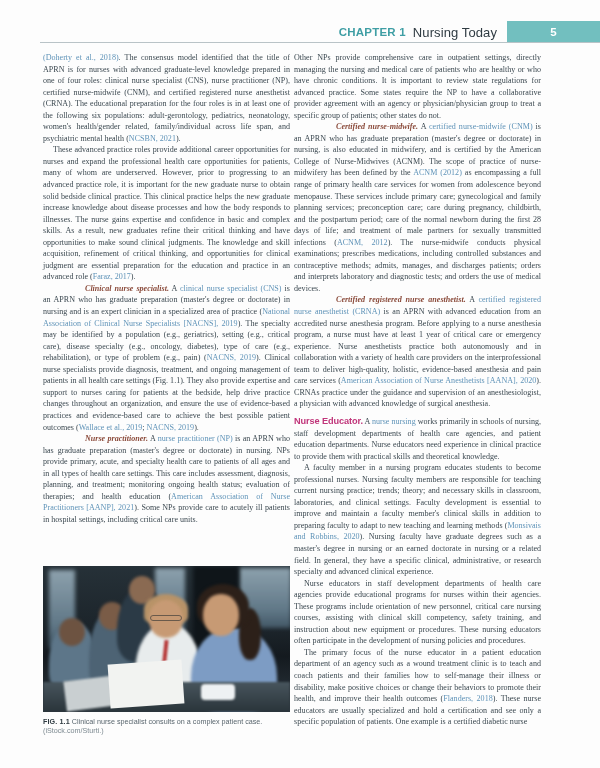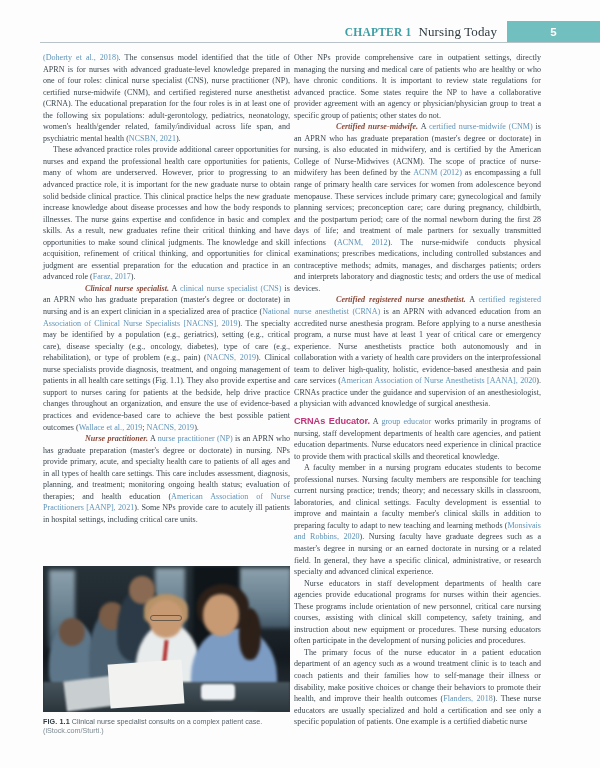--- a/index.html
+++ b/index.html
@@ -36,21 +36,21 @@
     position: absolute;
     left: 0; right: 0; bottom: 0;
     height: 1px;
     background: #b9c3c7;
   }
   .runhead-text {
     display: flex;
     align-items: center;
     gap: 7px;
     padding-right: 10px;
-    font-family: Liberation Serif, serif;
+    font-family: Liberation Sans, sans-serif;
     white-space: nowrap;
     margin-left: 11px;
   }
   .chapter-label {
     font-size: 11.5px;
     font-weight: bold;
     color: #3f9ea4;
     letter-spacing: 0.2px;
   }
   .chapter-title {
@@ -271,21 +271,21 @@
     <div class="col">
 
       <p>Other NPs provide comprehensive care in outpatient settings, directly managing the nursing and medical care of patients who are healthy or who have chronic conditions. It is important to review state regulations for advanced practice. Some states require the NP to have a collaborative provider agreement with an agency or physician/physician group to treat a specific group of patients; other states do not.</p>
 
       <p class="indent"><span class="runin-italic">Certified nurse-midwife.</span><span> A </span><span class="lnk">certified nurse-midwife (CNM)</span><span> is an APRN who has graduate preparation (master's degree or doctorate) in nursing, is also educated in midwifery, and is certified by the American College of Nurse-Midwives (ACNM). The scope of practice of nurse-midwifery has been defined by the </span><span class="lnk">ACNM (2012)</span><span> as encompassing a full range of primary health care services for women from adolescence beyond menopause. These services include primary care; gynecological and family planning services; preconception care; care during pregnancy, childbirth, and the postpartum period; care of the normal newborn during the first 28 days of life; and treatment of male partners for sexually transmitted infections (</span><span class="lnk">ACNM, 2012</span><span>). The nurse-midwife conducts physical examinations; prescribes medications, including controlled substances and contraceptive methods; admits, manages, and discharges patients; orders and interprets laboratory and diagnostic tests; and orders the use of medical devices.</span></p>
 
       <p class="indent"><span class="runin-italic">Certified registered nurse anesthetist.</span><span> A </span><span class="lnk">certified registered nurse anesthetist (CRNA)</span><span> is an APRN with advanced education from an accredited nurse anesthesia program. Before applying to a nurse anesthesia program, a nurse must have at least 1 year of critical care or emergency experience. Nurse anesthetists practice both autonomously and in collaboration with a variety of health care providers on the interprofessional team to deliver high-quality, holistic, evidence-based anesthesia and pain care services (</span><span class="lnk">American Association of Nurse Anesthetists [AANA], 2020</span><span>). CRNAs practice under the guidance and supervision of an anesthesiologist, a physician with advanced knowledge of surgical anesthesia.</span></p>
 
       <div class="gap"></div>
 
-      <p><span class="sect-head">CRNAs Educator.</span><span> A </span><span class="lnk">group educator</span><span> works primarily in programs of nursing, staff development departments of health care agencies, and patient education departments. Nurse educators need experience in clinical practice to provide them with practical skills and theoretical knowledge.</span></p>
+      <p><span class="sect-head">Nurse Educator.</span><span> A </span><span class="lnk">nurse nursing</span><span> works primarily in schools of nursing, staff development departments of health care agencies, and patient education departments. Nurse educators need experience in clinical practice to provide them with practical skills and theoretical knowledge.</span></p>
 
       <p class="indent"><span>A faculty member in a nursing program educates students to become professional nurses. Nursing faculty members are responsible for teaching current nursing practice; trends; theory; and necessary skills in classroom, laboratories, and clinical settings. Faculty development is essential to improve and maintain a faculty member's clinical skills in addition to preparing faculty to adapt to new teaching and learning methods (</span><span class="lnk">Monsivais and Robbins, 2020</span><span>). Nursing faculty have graduate degrees such as a master's degree in nursing or an earned doctorate in nursing or a related field. In general, they have a specific clinical, administrative, or research specialty and advanced clinical experience.</span></p>
 
       <p class="indent">Nurse educators in staff development departments of health care agencies provide educational programs for nurses within their agencies. These programs include orientation of new personnel, critical care nursing courses, assisting with clinical skill competency, safety training, and instruction about new equipment or procedures. These nursing educators often participate in the development of nursing policies and procedures.</p>
 
       <p class="indent"><span>The primary focus of the nurse educator in a patient education department of an agency such as a wound treatment clinic is to teach and coach patients and their families how to self-manage their illness or disability, make positive choices or change their behaviors to promote their health, and improve their health outcomes (</span><span class="lnk">Flanders, 2018</span><span>). These nurse educators are usually specialized and hold a certification and see only a specific population of patients. One example is a certified diabetic nurse</span></p>
 
     </div>
   </div>
 </div>

